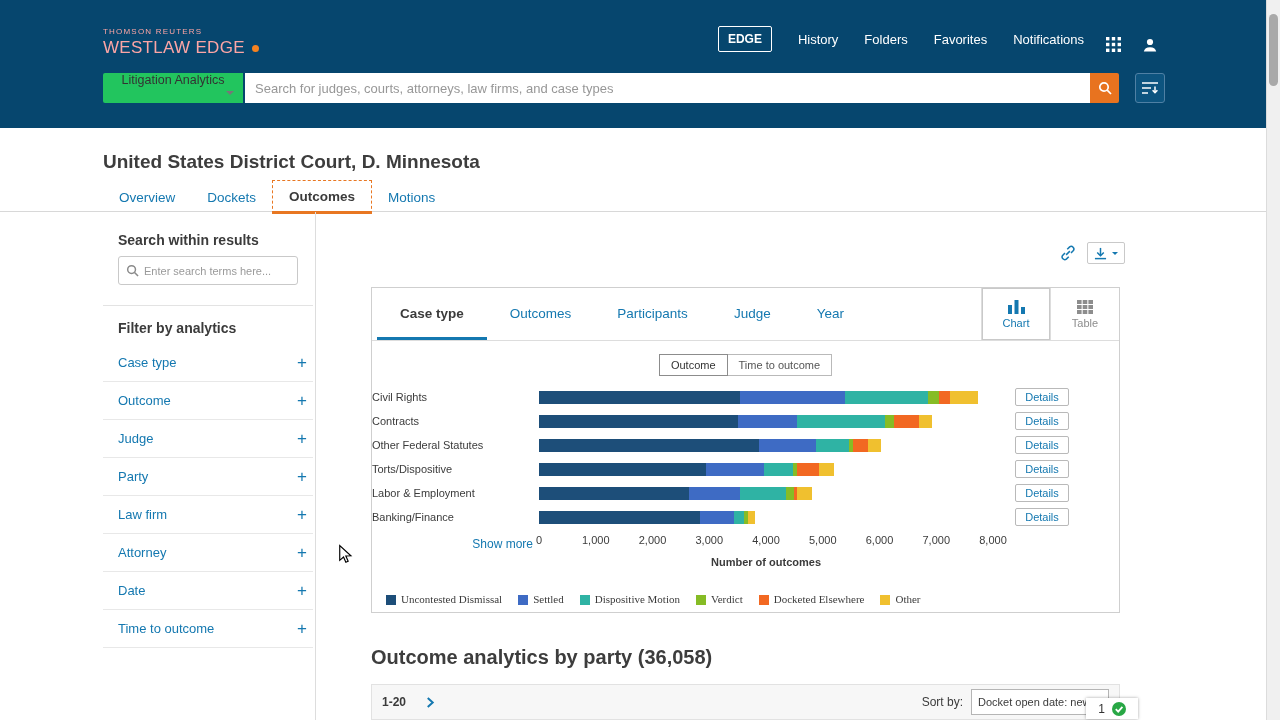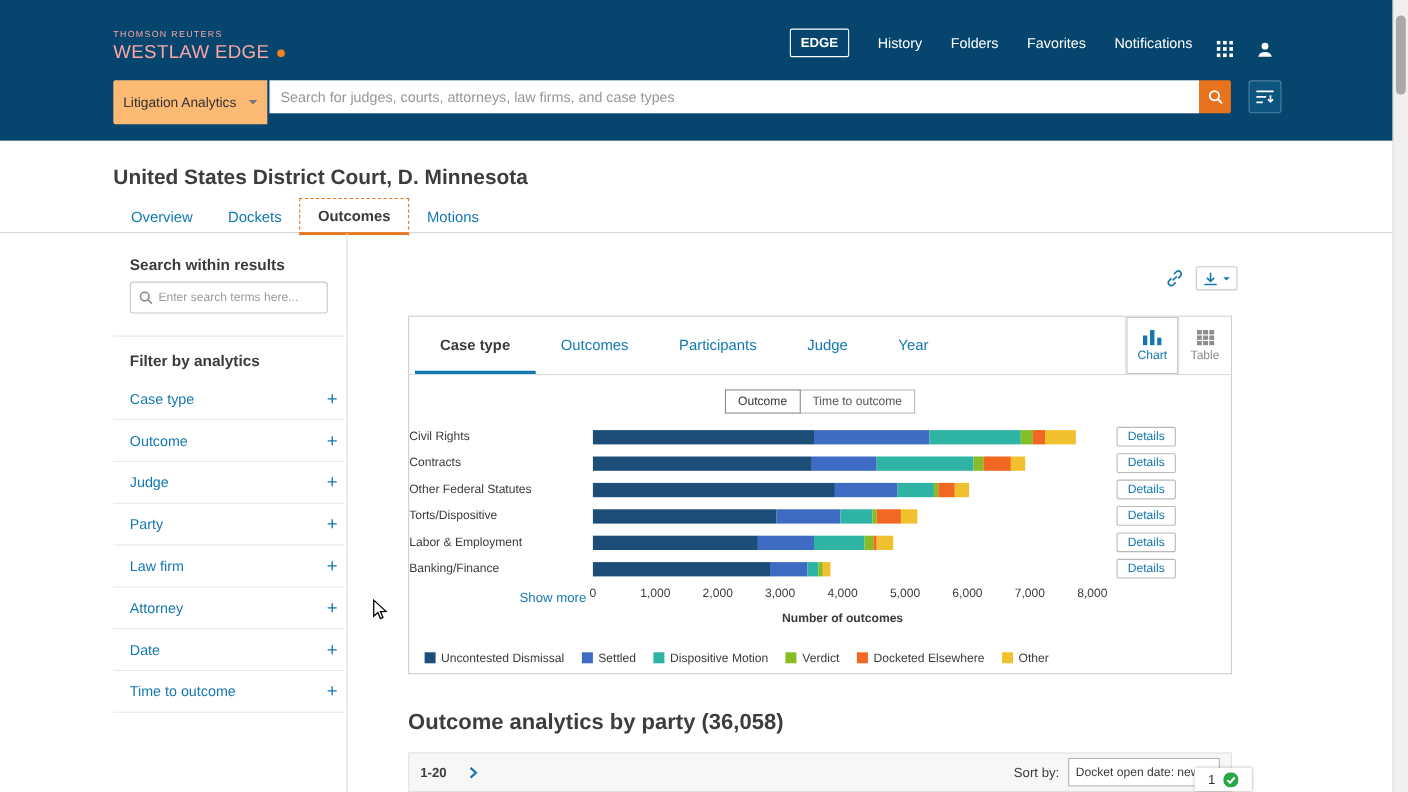--- a/index.html
+++ b/index.html
@@ -12,21 +12,21 @@
   .brand{position:absolute;left:103px;top:27px;color:#fca5a5;cursor:pointer;}
   .brand-top{font-size:8px;letter-spacing:1.2px;}
   .brand-main{display:flex;align-items:center;gap:7px;font-size:17px;letter-spacing:.3px;margin-top:2px;}
   .brand-dot{width:7px;height:7px;border-radius:50%;background:#f58220;}
   .top-nav{position:absolute;top:26px;right:196px;display:flex;align-items:center;gap:26px;color:#fff;font-size:13px;}
   .nav-item{cursor:pointer;white-space:nowrap;}
   .nav-edge{border:1px solid #fff;padding:5px 9px;font-weight:bold;font-size:12px;border-radius:2px;}
   .apps-btn,.user-btn{position:absolute;top:37px;background:none;border:none;color:#fff;cursor:pointer;}
   .apps-btn{left:1106px;}
   .user-btn{left:1142px;}
-  .scope-select{position:absolute;left:103px;top:73px;width:140px;height:40px;background:#fdba74;border-radius:2px 0 0 2px;display:flex;align-items:center;padding:0 9px;font-size:12.5px;color:#333;cursor:pointer;}
+  .scope-select{position:absolute;left:103px;top:73px;width:140px;height:30px;background:#22c55e;border-radius:2px 0 0 2px;display:flex;align-items:center;padding:0 9px;font-size:12.5px;color:#333;cursor:pointer;flex-direction:column;}
   .caret-down{width:0;height:0;border:4px solid transparent;border-top-color:#777;margin-top:4px;margin-left:auto;}
   .global-search{position:absolute;left:245px;top:73px;width:845px;height:30px;border:none;outline:none;padding:0 10px;font-size:13px;color:#333;font-family:inherit;}
   .global-search::placeholder{color:#979797;}
   .search-btn{position:absolute;left:1090px;top:73px;width:29px;height:30px;background:#e8731f;border:none;border-radius:0 2px 2px 0;color:#fff;cursor:pointer;display:flex;align-items:center;justify-content:center;}
   .adv-btn{position:absolute;left:1135px;top:73px;width:30px;height:30px;background:#0d547f;border:1px solid #4f80a4;border-radius:3px;color:#fff;cursor:pointer;display:flex;align-items:center;justify-content:center;}
 
   
   .title-band{position:absolute;left:0;top:128px;width:1280px;height:84px;background:#fff;border-bottom:1px solid #d8d8d8;}
   .court-title{position:absolute;left:103px;top:23px;font-size:19px;font-weight:bold;color:#3d3d3d;}
   .page-tabs{position:absolute;left:103px;top:52px;display:flex;align-items:flex-end;}
@@ -55,21 +55,21 @@
   .dl-btn{background:#fff;border:1px solid #c9c9c9;border-radius:2px;color:#1478b0;cursor:pointer;display:flex;align-items:center;gap:5px;height:22px;padding:0 6px;}
   .dl-caret{width:0;height:0;border:3.5px solid transparent;border-top-color:#1478b0;margin-top:4px;}
 
   
   .card{position:absolute;left:371px;top:287px;width:749px;height:326px;border:1px solid #cfcfcf;background:#fff;}
   .card-head{height:53px;border-bottom:1px solid #ddd;display:flex;align-items:stretch;}
   .ctabs{display:flex;padding-left:5px;}
   .ctab{padding:0 23px;line-height:50px;font-size:13.5px;color:#1478b0;cursor:pointer;background:none;border:none;}
   .ctab.active{color:#3b3b3b;font-weight:bold;box-shadow:inset 0 -3px 0 #1478b0;}
   .view-group{margin-left:auto;display:flex;}
-  .view-btn{width:48px;border:none;border-left:1px solid #ddd;background:#fff;display:flex;flex-direction:column;align-items:center;justify-content:center;gap:3px;font-size:11px;color:#8d8d8d;cursor:pointer;}
+  .view-btn{width:69px;border:none;border-left:1px solid #ddd;background:#fff;display:flex;flex-direction:column;align-items:center;justify-content:center;gap:3px;font-size:11px;color:#8d8d8d;cursor:pointer;}
   .view-btn.active{color:#1478b0;box-shadow:inset 0 0 0 1px #c9c9c9;}
   .view-icon{display:flex;}
 
   .seg-wrap{display:flex;justify-content:center;margin-top:13px;}
   .seg-btn{font-size:11px;padding:4px 11px;border:1px solid #b9b9b9;background:#fff;color:#555;cursor:pointer;}
   .seg-btn + .seg-btn{margin-left:-1px;}
   .seg-btn.selected{color:#333;border-color:#8c8c8c;position:relative;z-index:1;}
 
   .chart-rows{margin-top:9px;}
   .chart-row{display:flex;align-items:center;height:24px;}
@@ -77,21 +77,21 @@
   .bar-track{width:454px;height:13px;display:flex;}
   .bar-seg{height:100%;}
   .details-btn{margin-left:auto;margin-right:50px;width:54px;height:18px;font-size:11px;color:#1478b0;background:#fff;border:1px solid #b9b9b9;border-radius:2px;cursor:pointer;line-height:15px;padding:0;}
   .axis-row{display:flex;margin-top:5px;}
   .axis-left{width:167px;text-align:right;padding-right:6px;}
   .show-more{font-size:12px;color:#1478b0;cursor:pointer;}
   .tick-strip{position:relative;width:454px;height:14px;}
   .tick{position:absolute;top:0;transform:translateX(-50%);font-size:11px;color:#3b3b3b;white-space:nowrap;}
   .axis-label{margin-left:167px;width:454px;text-align:center;font-size:11px;font-weight:bold;color:#3b3b3b;margin-top:4px;}
   .legend{display:flex;align-items:center;gap:16px;margin:25px 0 0 14px;font-size:11px;color:#3b3b3b;}
-  .legend-item{display:flex;align-items:flex-start;gap:5px;}
+  .legend-item{display:flex;align-items:flex-end;gap:5px;font-family:Liberation Serif, serif;}
   .legend-swatch{width:10px;height:10px;display:inline-block;}
 
   
   .list-title{position:absolute;left:371px;top:646px;font-size:20px;font-weight:bold;color:#3d3d3d;}
   .pager{position:absolute;left:371px;top:684px;width:749px;height:36px;background:#f7f7f7;border:1px solid #e2e2e2;display:flex;align-items:center;padding:0 10px;}
   .pager-range{font-size:12px;font-weight:bold;color:#3b3b3b;}
   .pager-next{margin-left:20px;display:flex;align-items:center;background:none;border:none;cursor:pointer;}
   .sort-area{margin-left:auto;display:flex;align-items:center;gap:8px;}
   .sort-label{font-size:12px;color:#3b3b3b;}
   .sort-select{width:138px;height:26px;background:#fff;border:1px solid #b5b5b5;font-size:11px;color:#3b3b3b;display:flex;align-items:center;padding:0 6px;white-space:nowrap;overflow:hidden;cursor:pointer;}

